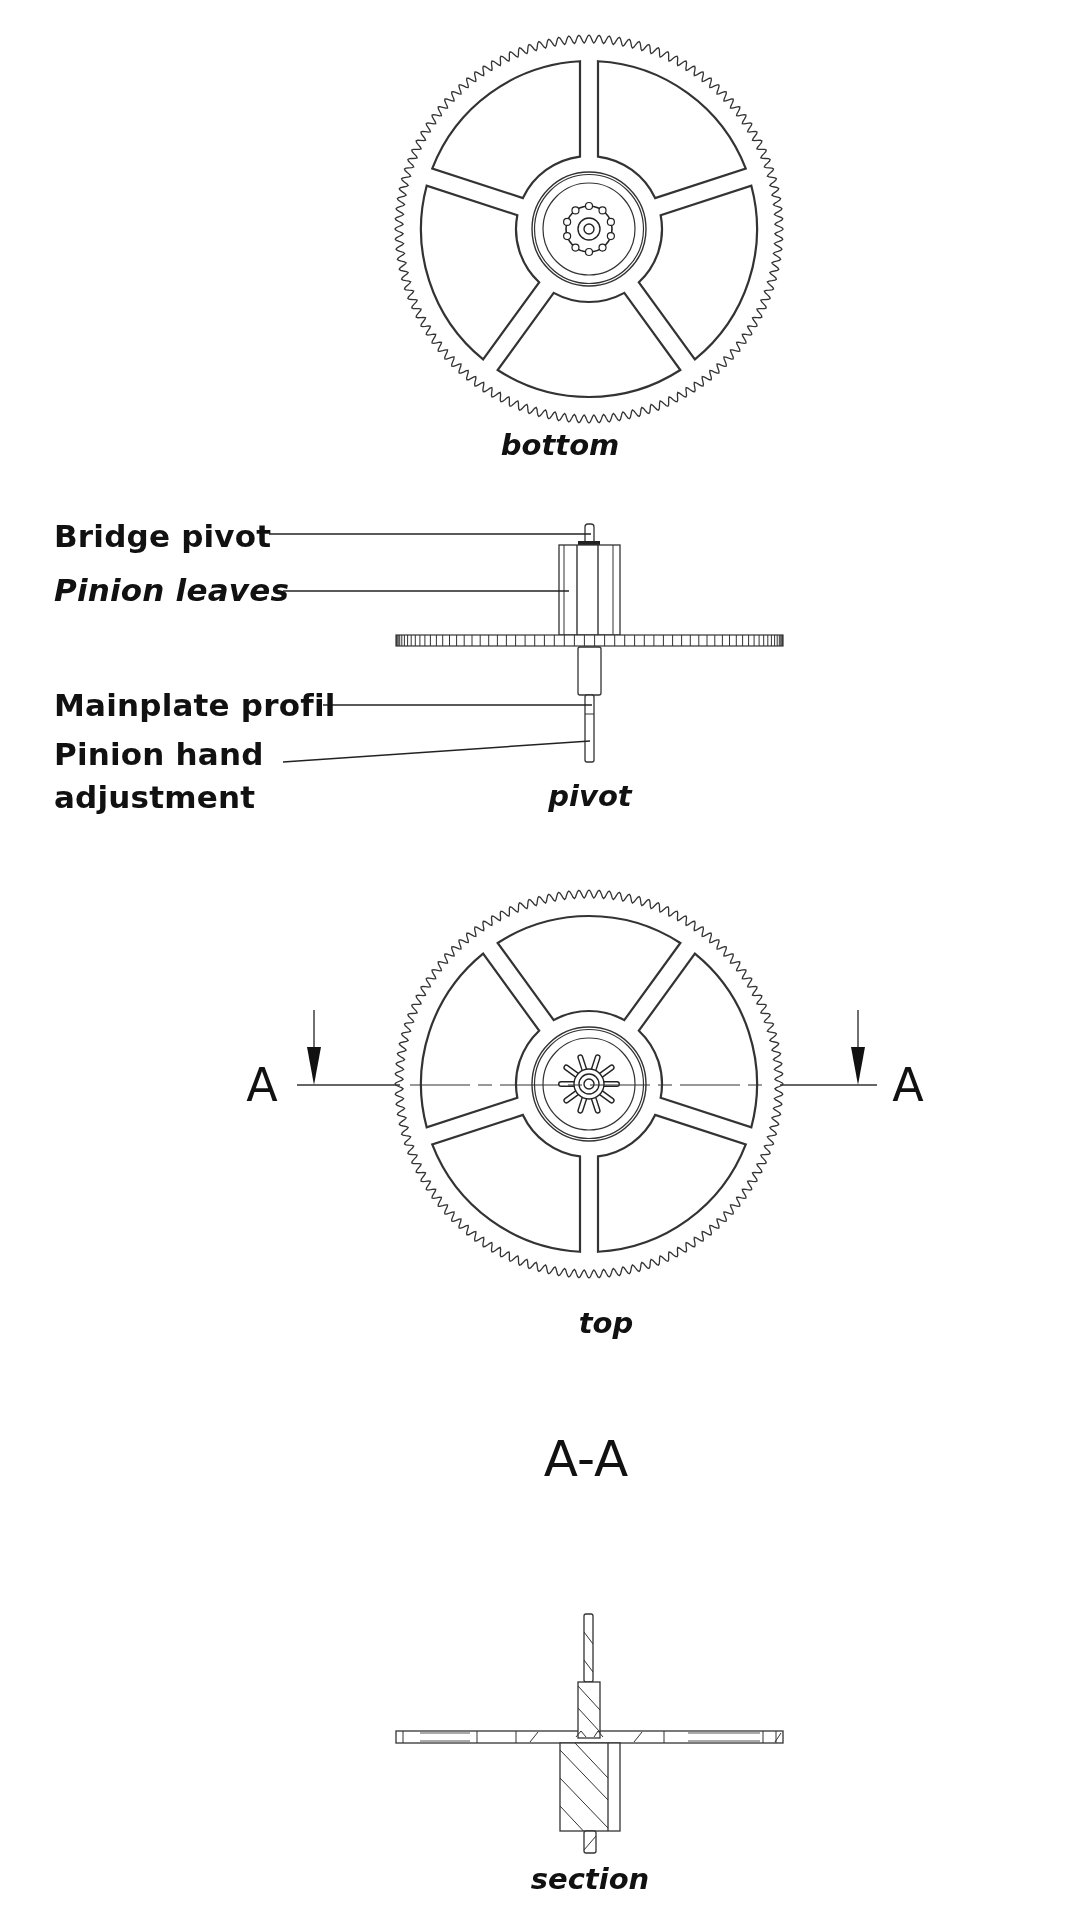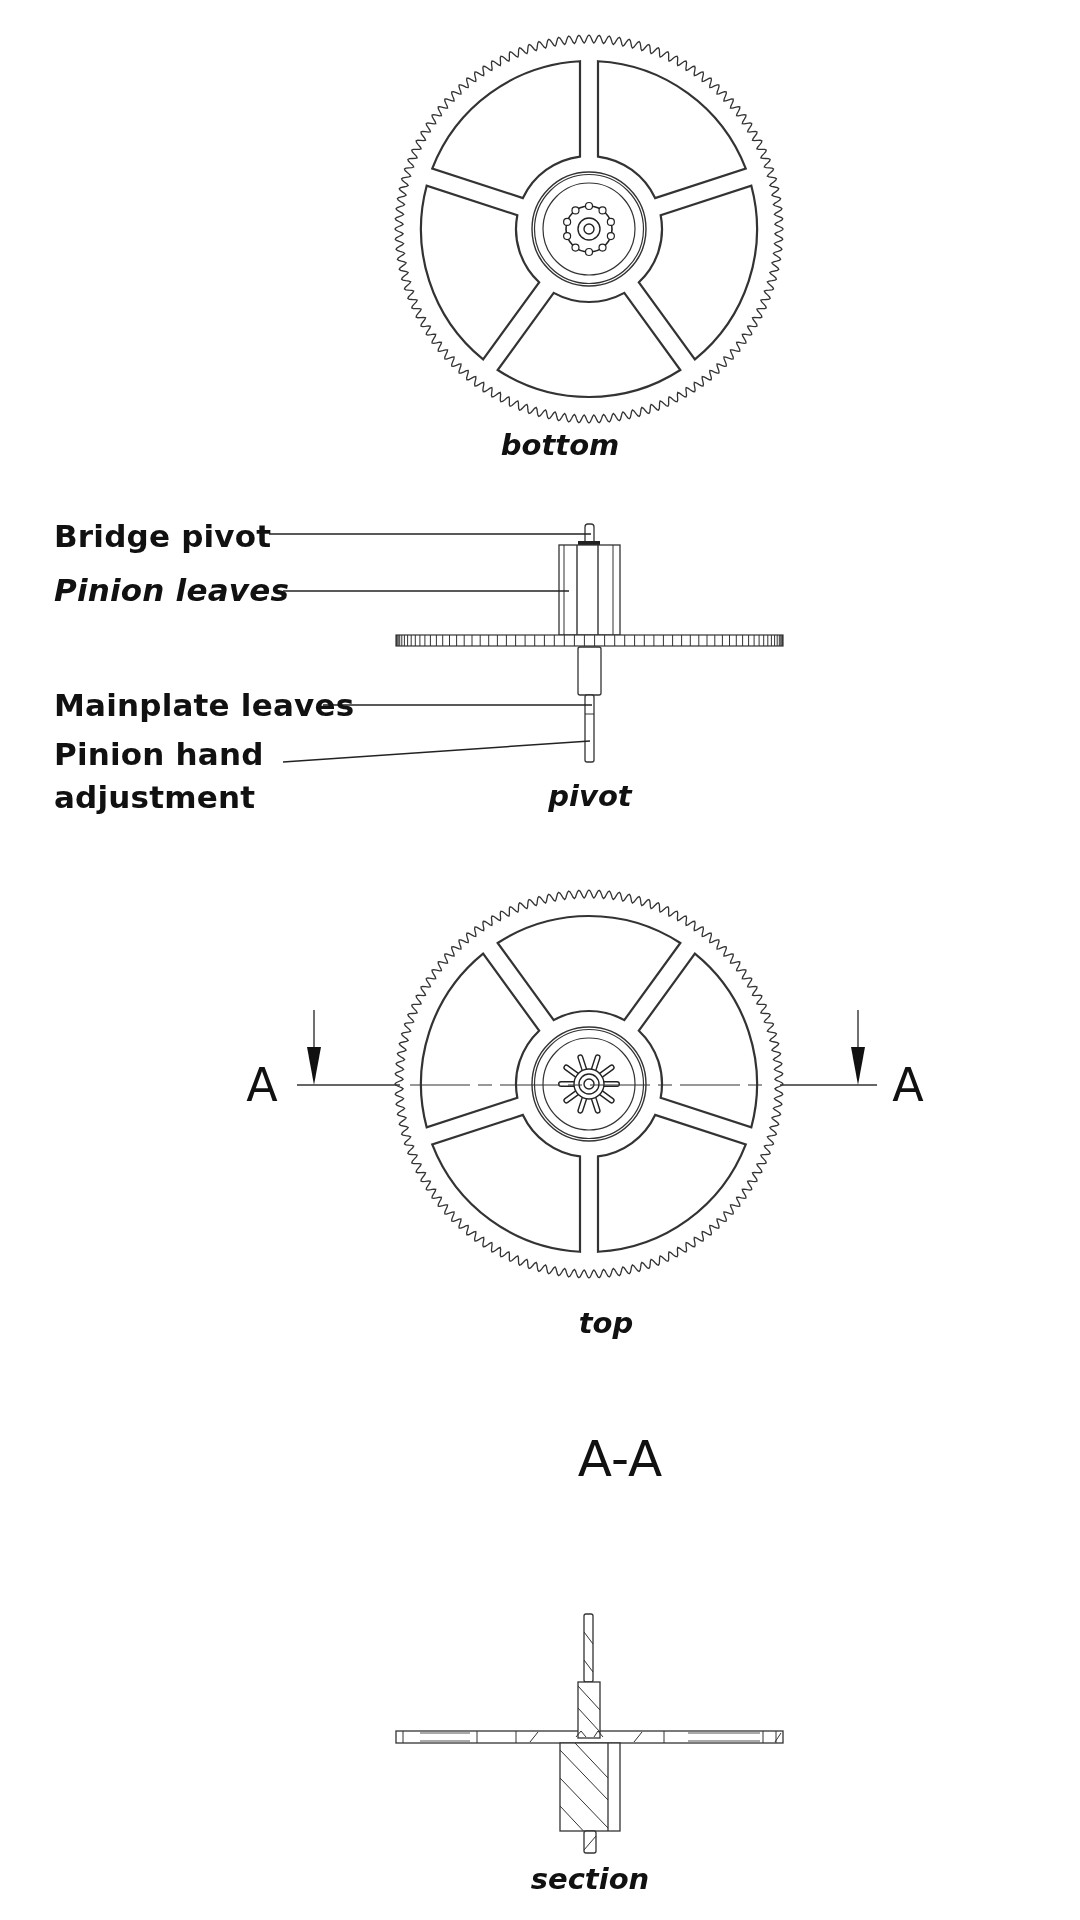--- a/index.html
+++ b/index.html
@@ -219,26 +219,26 @@
 
     <rect x="584" y="1831" width="12" height="22" rx="2" fill="#fff" stroke="#333" stroke-width="1.3"></rect>
     <line x1="584" y1="1850" x2="596" y2="1836" stroke="#333" stroke-width="1"></line>
   </g>
 </svg>
 
 <div class="lbl view" style="left:560px; top:428px;">bottom</div>
 
 <div class="lbl callout" style="top:521px;">Bridge pivot</div>
 <div class="lbl callout" style="top:575px;font-style:italic;">Pinion leaves</div>
-<div class="lbl callout" style="top:690px;">Mainplate leaves</div>
+<div class="lbl callout" style="top:690px;">Mainplate profil</div>
 <div class="lbl callout" style="top:739px;">Pinion hand</div>
 <div class="lbl callout" style="top:782px;text-align:center;">adjustment</div>
 
 <div class="lbl view" style="left:590px; top:779px;">pivot</div>
 
 <div class="lbl sect" style="left:262px; top:1058px;">A</div>
 <div class="lbl sect" style="left:908px; top:1058px;">A</div>
 
 <div class="lbl view" style="left:606px; top:1306px;">top</div>
 
-<div class="lbl aa" style="left:620px; top:1430px;">A-A</div>
+<div class="lbl aa" style="left:586px; top:1430px;">A-A</div>
 
 <div class="lbl view" style="left:590px; top:1862px;text-align:right;">section</div>
 
 </body></html>

